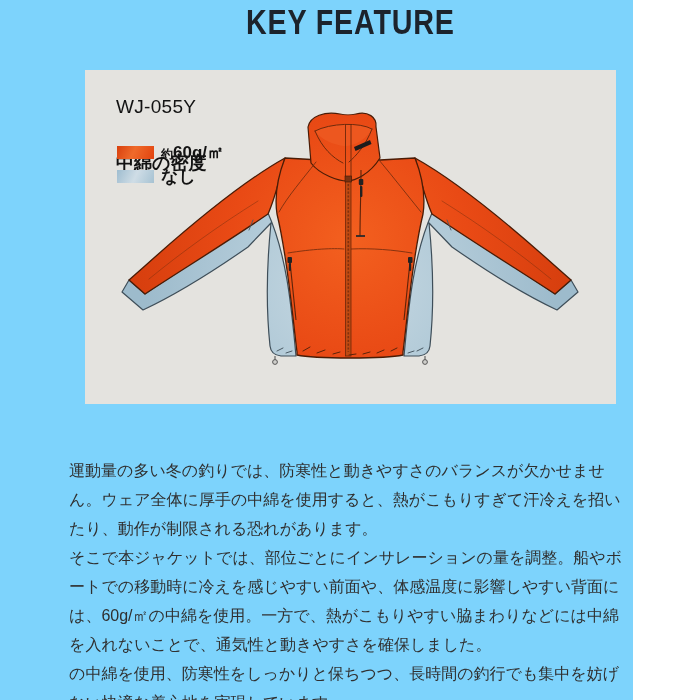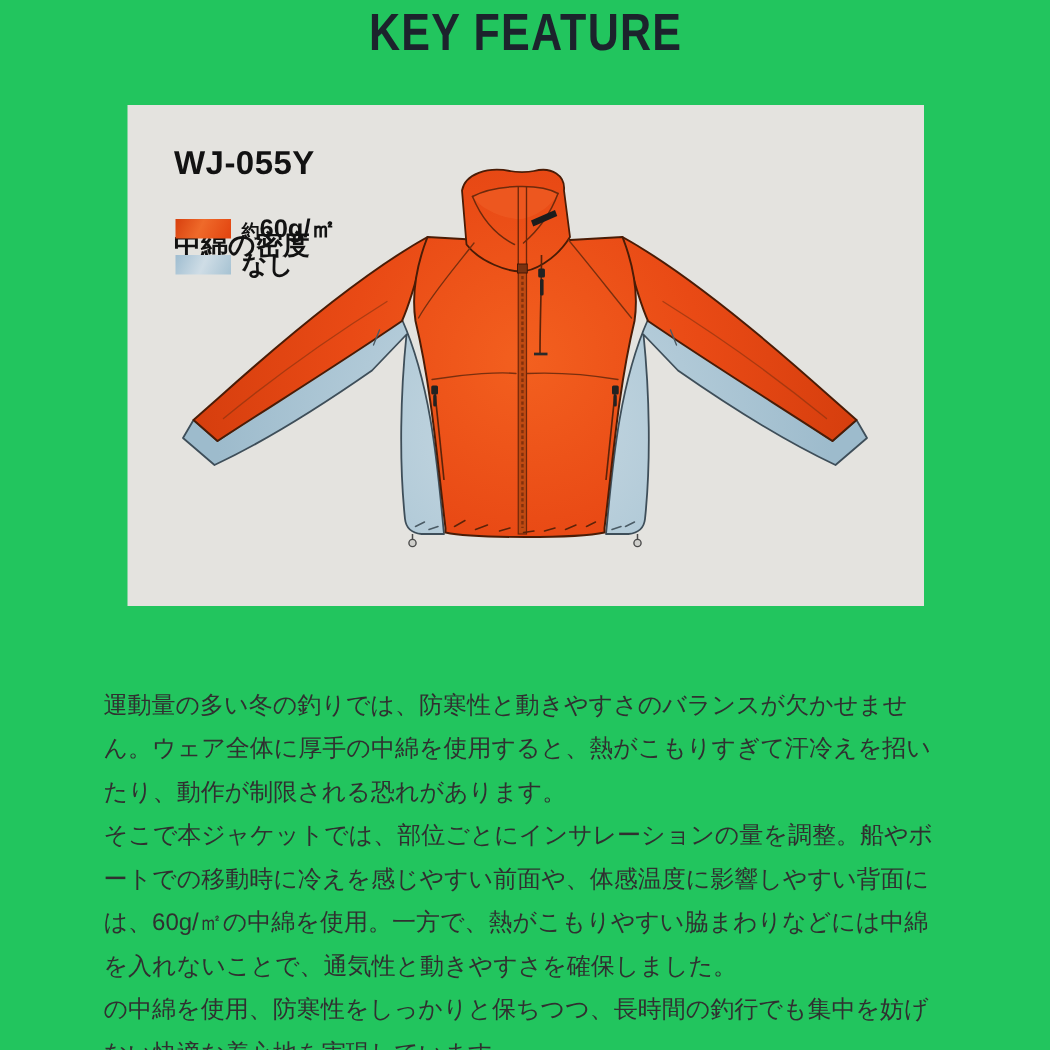--- a/index.html
+++ b/index.html
@@ -1,40 +1,40 @@
 <!DOCTYPE html>
 <html><head>
 <meta charset="utf-8">
 <style>
   * { box-sizing: border-box; }
   html,body { margin:0; padding:0; background:#ffffff; }
   .page {
-    position:relative; width:700px; height:700px; overflow:hidden;
-    background:#22c55e;
+    position:relative; width:633px; height:700px; overflow:hidden;
+    background:#7dd3fc;
     font-family:"Liberation Sans", sans-serif;
     color:#2e2e2e;
   }
   
   .hdr { position:absolute; top:0; left:0; width:700px; text-align:center; }
   .hdr h1 {
     margin:4px 0 0 0; line-height:1.05;
     font-size:35px; font-weight:700; color:#1c232c;
   }
   .hdr h1 span { display:inline-block; transform:scaleX(.82); transform-origin:center top; letter-spacing:1px; }
   .hdr .sub {
     margin-top:3px; font-size:12px; font-weight:700; color:#4c4c4c; letter-spacing:2px;
   }
   
   .panel {
     position:absolute; left:85px; top:70px; width:531px; height:334px;
     background:#e4e3df;
   }
   .panel .model {
     position:absolute; left:31px; top:26px;
-    font-size:22px; font-weight:700; color:#121212; letter-spacing:.3px;
+    font-size:19px; font-weight:400; color:#121212; letter-spacing:.3px;
   }
   .panel .density {
     position:absolute; left:31px; top:49px;
     font-size:18px; font-weight:700; color:#121212;margin-top:32px;
   }
   .legend { position:absolute; left:32px; top:75px; }
   .legend .row { display:flex; align-items:center; margin-bottom:10px; height:14px; }
   .swatch { width:37px; height:13px; margin-right:7px; flex:0 0 auto; }
   .swatch.orange { background:linear-gradient(115deg,#d8400e 0%,#ef6a2a 45%,#e2430f 100%); }
   .swatch.blue   { background:linear-gradient(115deg,#9fbdd0 0%,#cfdde6 50%,#a6c2d2 100%); }

